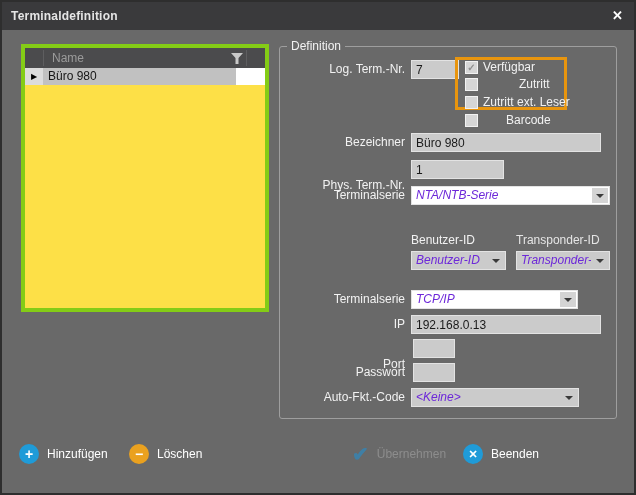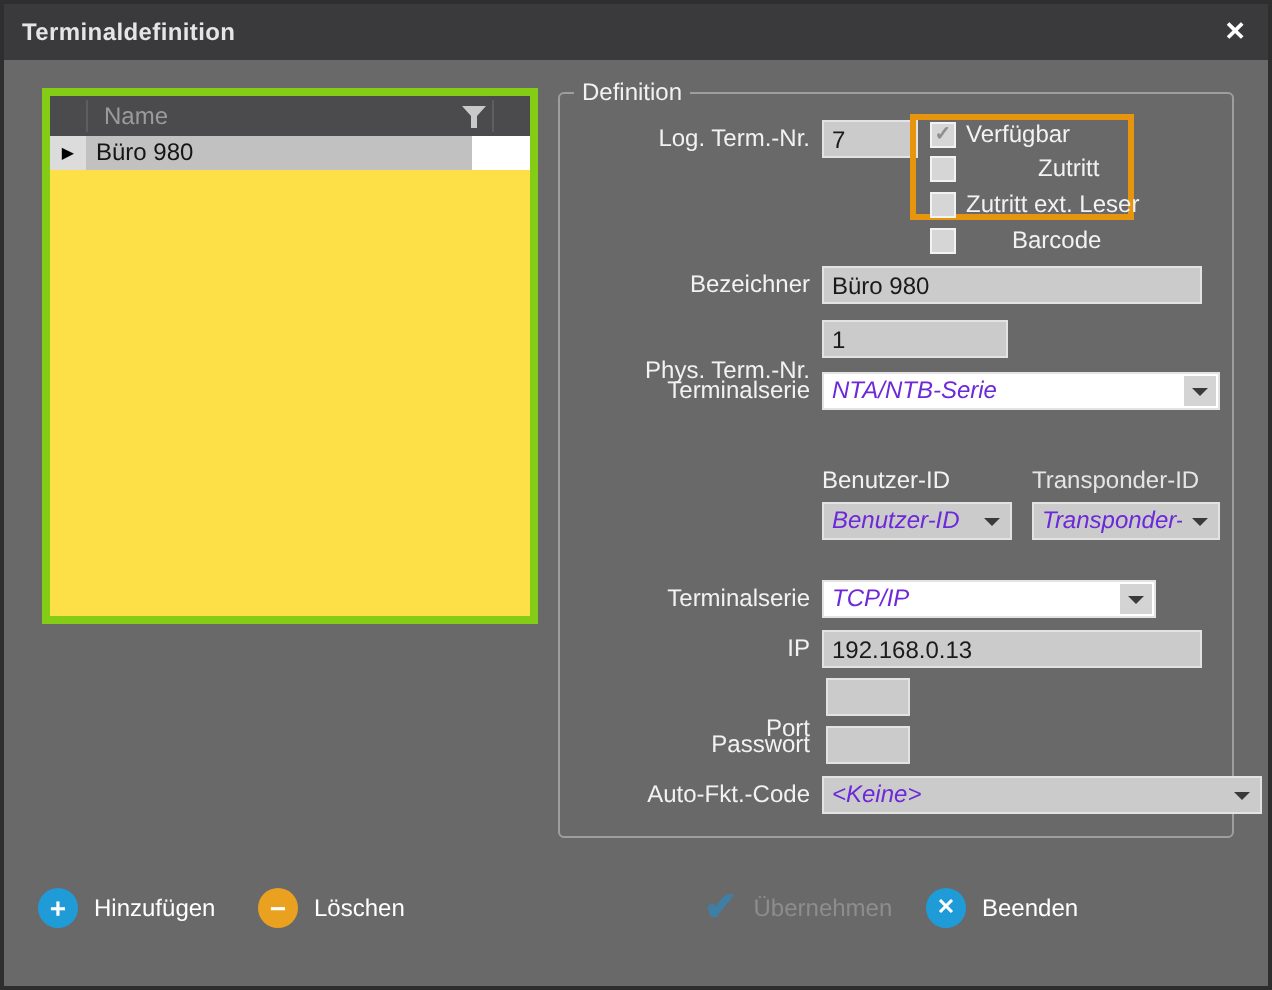--- a/index.html
+++ b/index.html
@@ -139,21 +139,21 @@
     <div class="fl" style="top:268px;">IP</div>
     <input class="tf" style="left: 131px; top: 268px; width: 190px;" value="192.168.0.13">
 
     <div class="fl" style="top:276px;margin-top:32px;">Port</div>
     <input class="tf" style="left: 133px; top: 292px; width: 42px;" value="">
 
     <div class="fl" style="top:316px;">Passwort</div>
     <input class="tf" style="left: 133px; top: 316px; width: 42px;" value="">
 
     <div class="fl" style="top:341px;">Auto-Fkt.-Code</div>
-    <div class="combo combo-gray" style="left:131px;top:341px;width:220px;">
+    <div class="combo combo-gray" style="left:131px;top:341px;width:168px;">
       <span class="cv">&lt;Keine&gt;</span>
       <span class="tri"></span>
     </div>
   </div>
 
   <div class="btn" style="left:17px;">
     <span class="circle blue">+</span>
     <span class="lbl">Hinzufügen</span>
   </div>
   <div class="btn" style="left:127px;">

